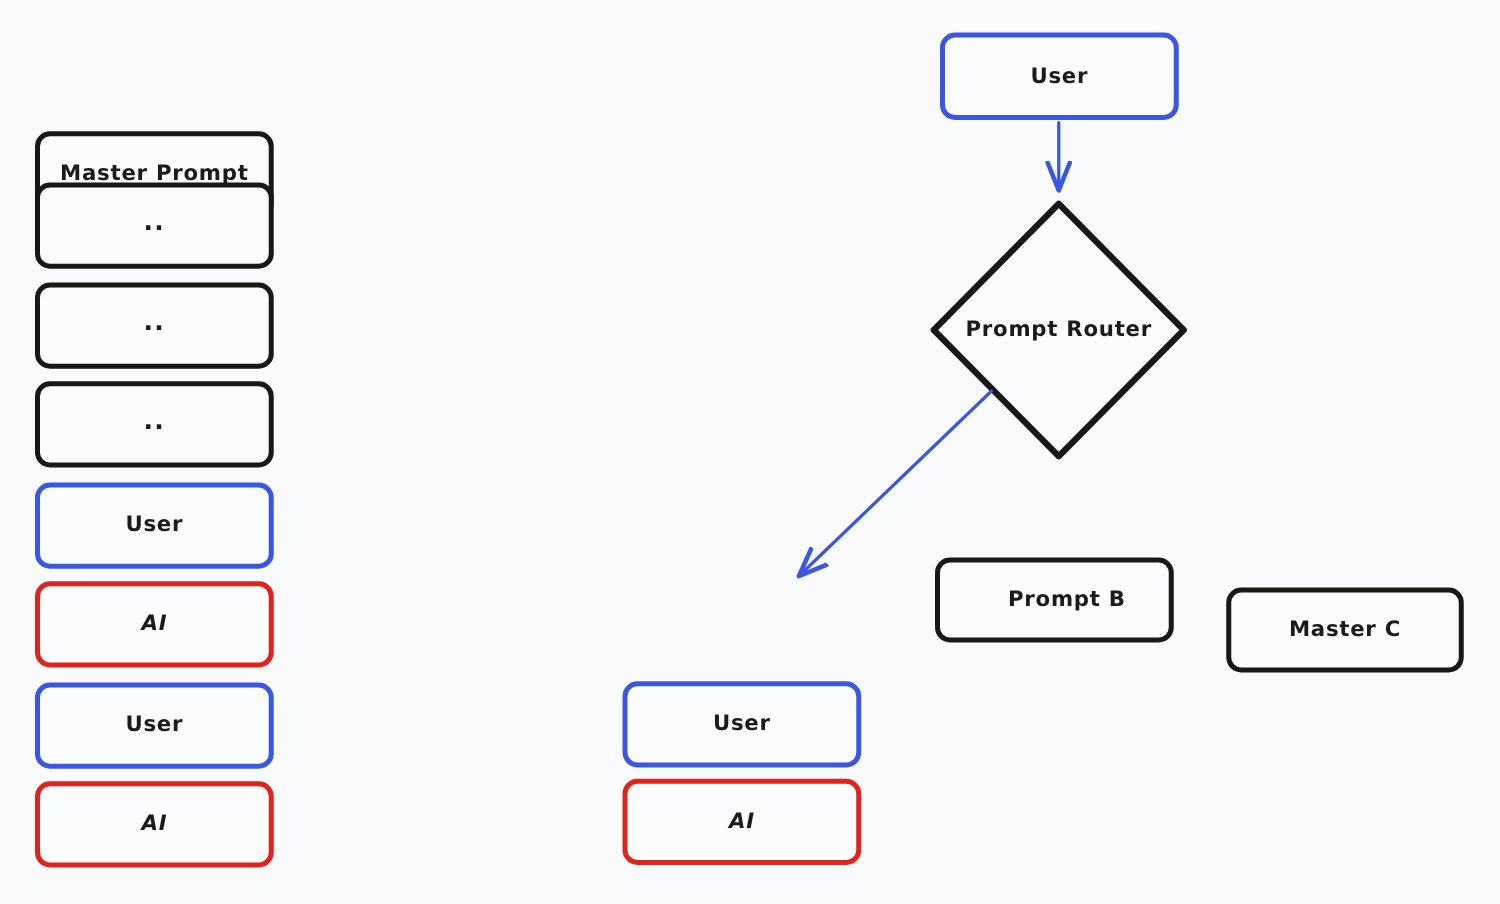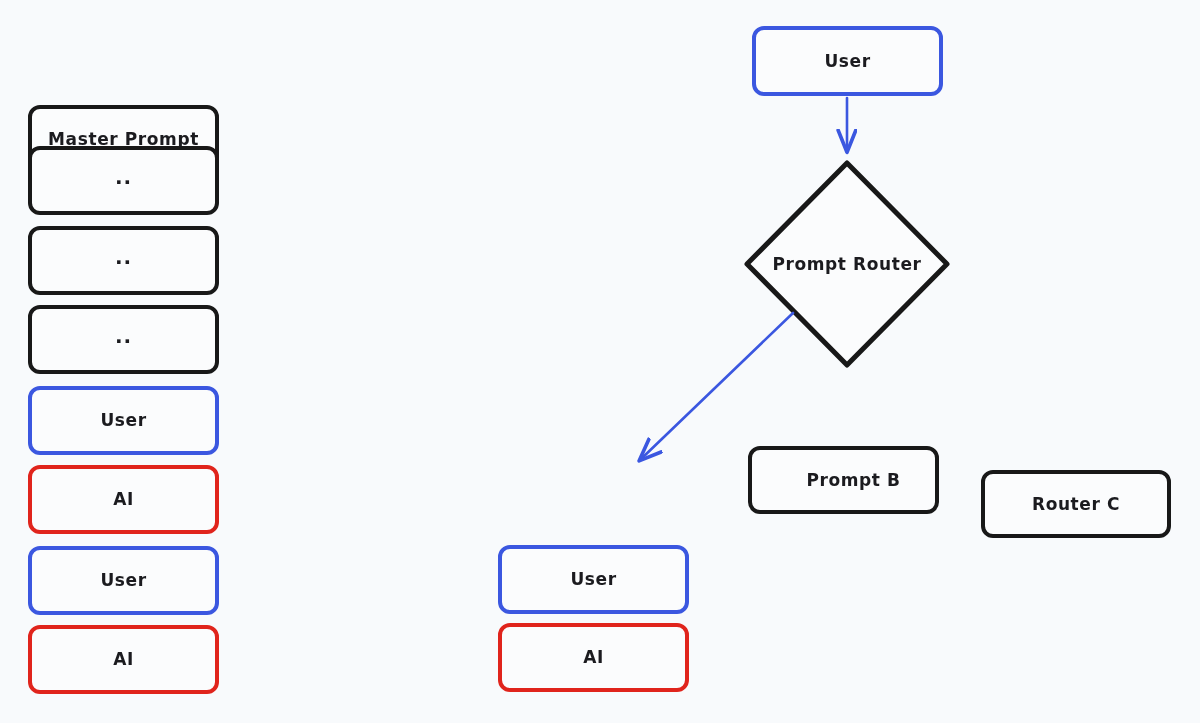--- a/index.html
+++ b/index.html
@@ -37,21 +37,21 @@
     font-family: "DejaVu Sans", "Liberation Sans", sans-serif;
     font-weight: 700;
     font-size: 17px;
     letter-spacing: 0.6px;
     color: #1b1b1f;
     line-height: 1;
     white-space: nowrap;
   }
   .node.black  { border-color: #181818; }
   .node.blue   { border-color: #3b57e0; }
-  .node.red    { border-color: #e0241c; }
+  .node.red    { border-color: #e0241c; font-style: italic; }
 
   .dots .label {
     font-size: 20px;
     letter-spacing: 1px;
     position: relative;
     top: -4px;
   }
 
   .diamond-wrap {
     position: absolute;
@@ -142,21 +142,21 @@
 
   <div class="node red" style="left:498px; top:623px; width:191px; height:69px;">
     <span class="label">AI</span>
   </div>
 
   <div class="node black" style="left:748px; top:446px; width:191px; height:68px;padding-left:20px;">
     <span class="label">Prompt B</span>
   </div>
 
   <div class="node black" style="left:981px; top:470px; width:190px; height:68px;">
-    <span class="label">Router C</span>
+    <span class="label">Master C</span>
   </div>
 
   <svg id="edges" width="1200" height="723" viewBox="0 0 1200 723" aria-hidden="true">
     <defs>
       <marker id="arrowblue" markerWidth="11" markerHeight="11" refX="8.5" refY="4" orient="auto" markerUnits="strokeWidth">
         <path d="M0.5,0.6 L9,4 L0.5,7.4" fill="none" stroke="#3b57e0" stroke-width="1.4" stroke-linecap="round" stroke-linejoin="round"></path>
       </marker>
     </defs>
 
     <g>

